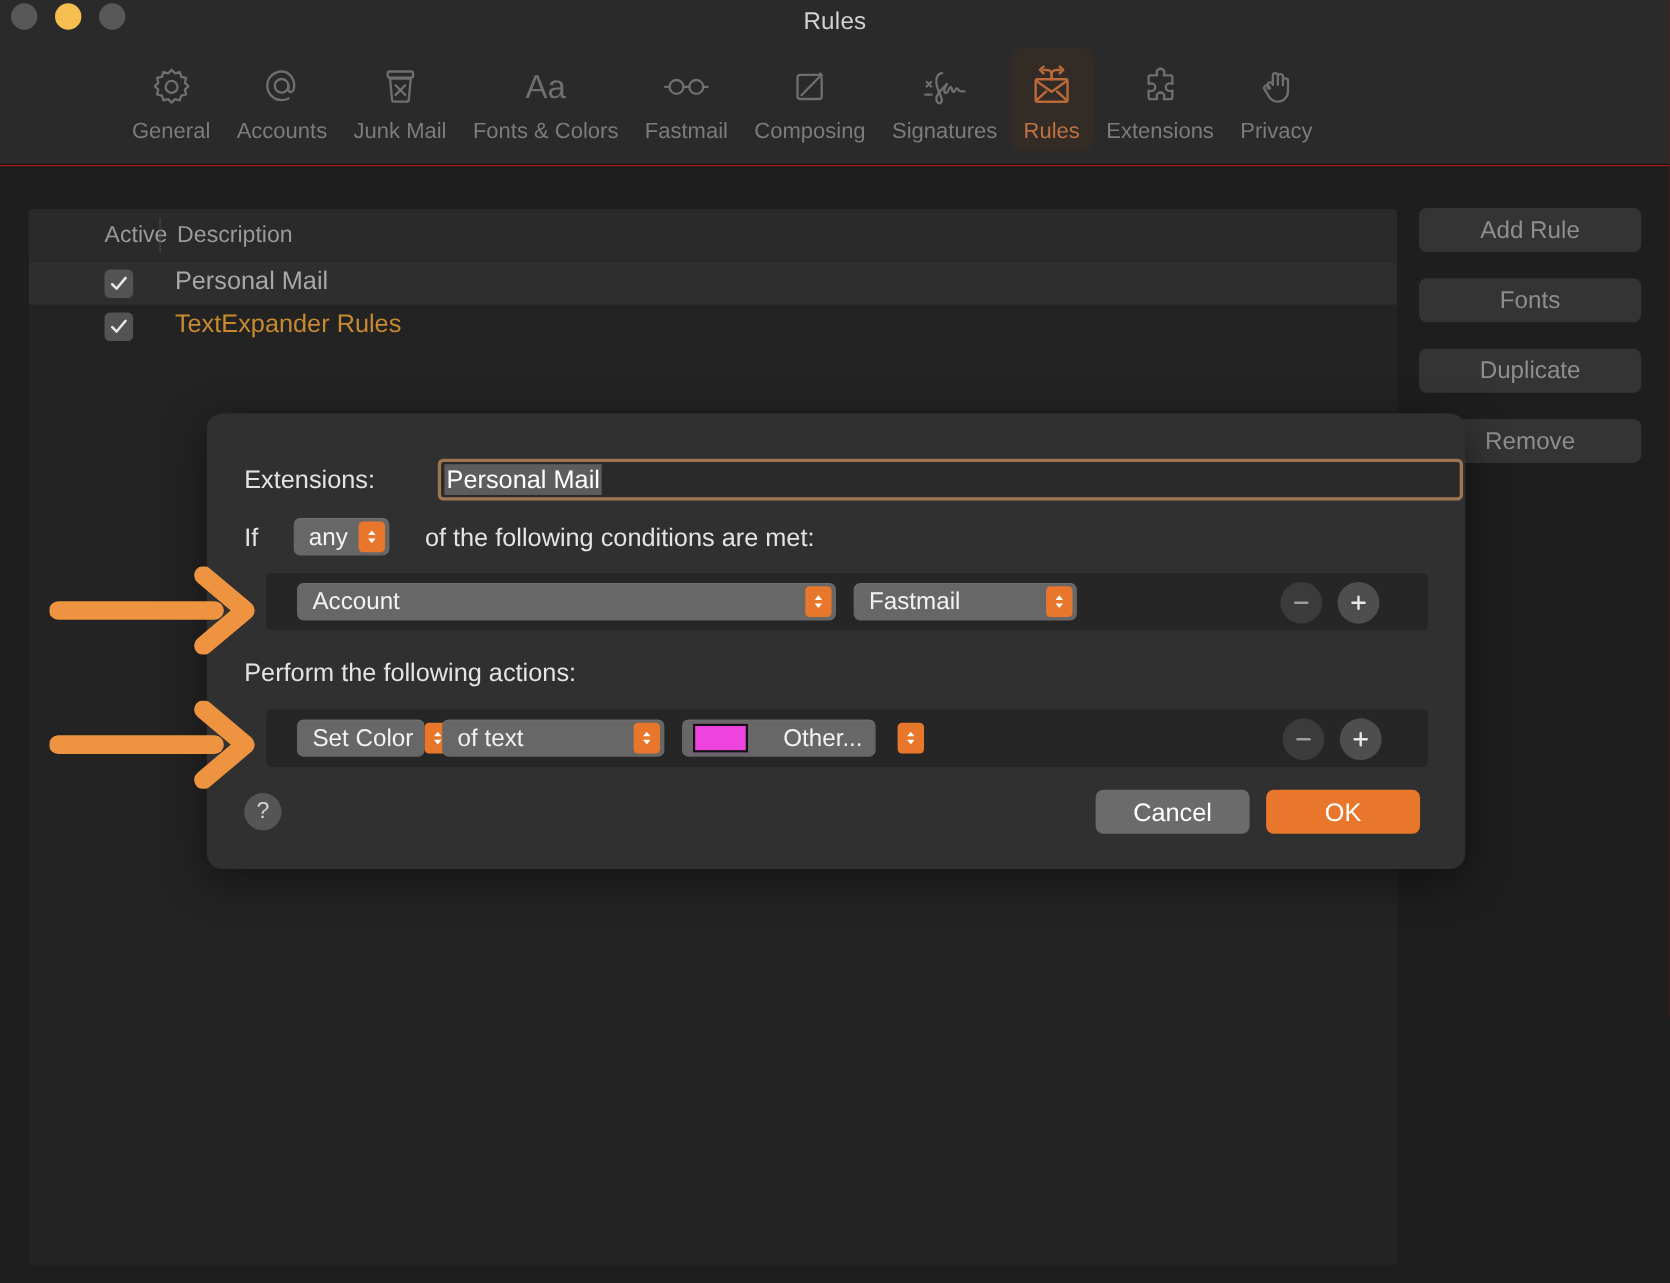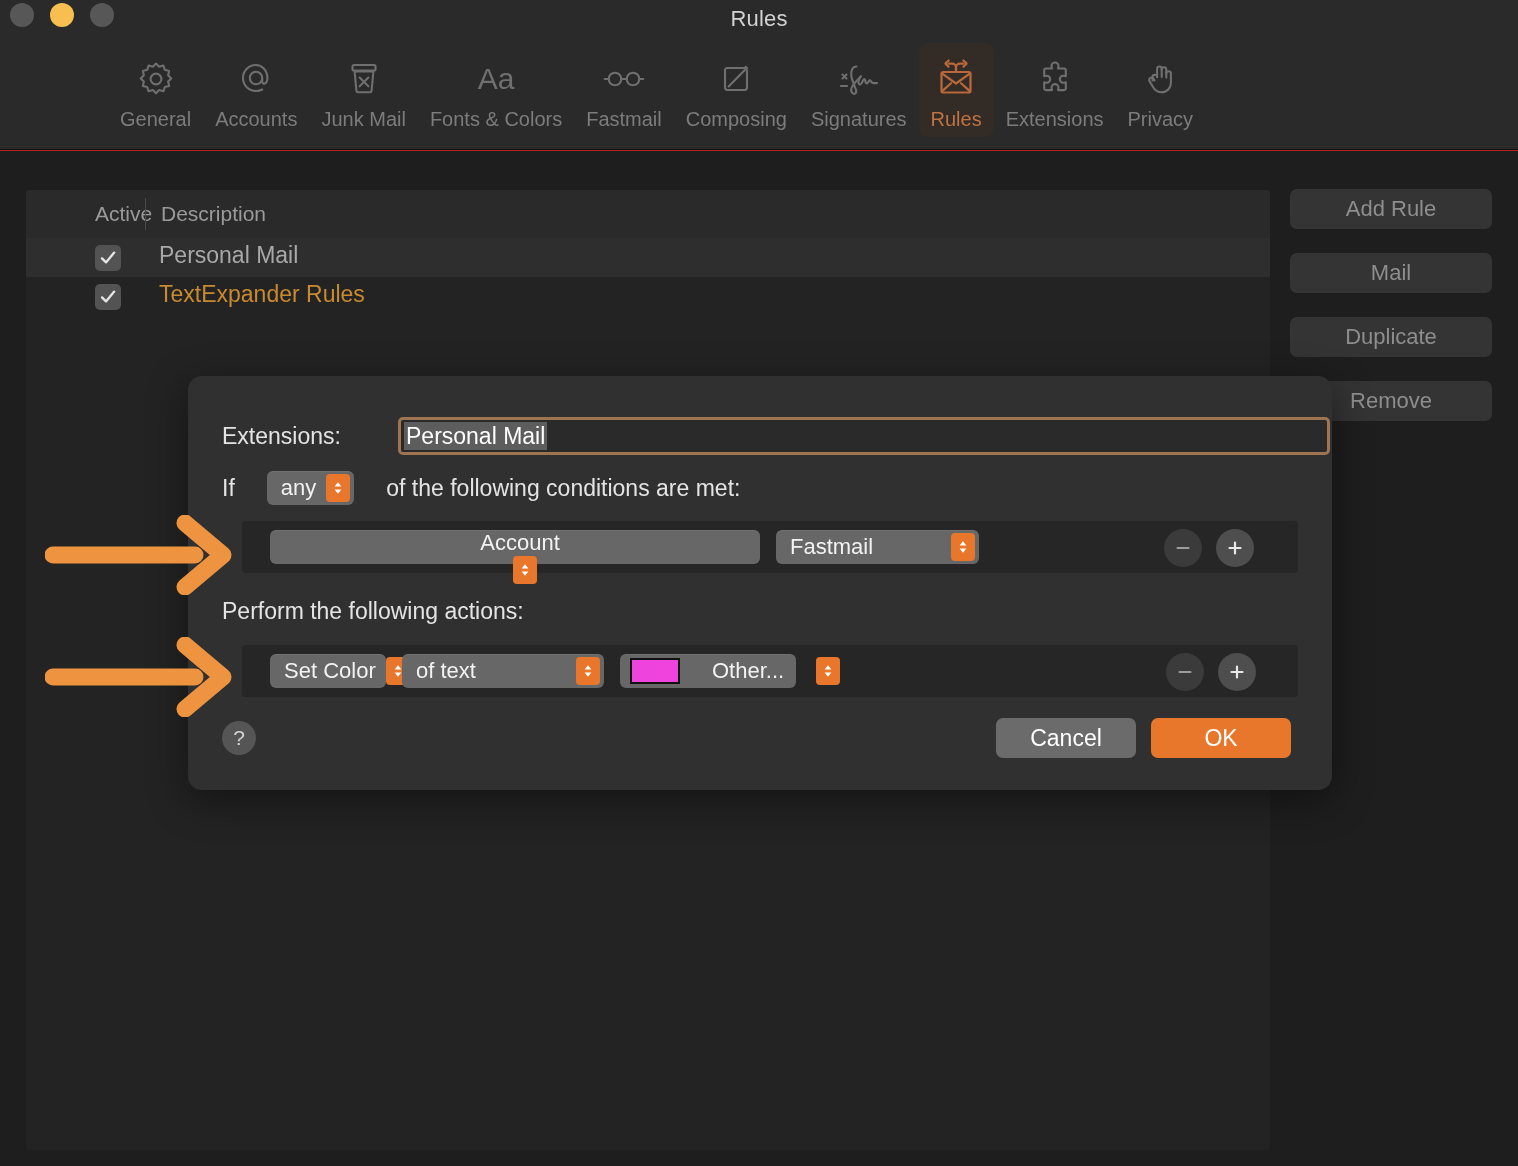--- a/index.html
+++ b/index.html
@@ -336,21 +336,21 @@
           <svg width="20" height="20" viewBox="0 0 20 20">
             <path d="M4 10.4 L8 14.4 L16.2 4.6" fill="none" stroke="#e6e6e6" stroke-width="2.3" stroke-linecap="round" stroke-linejoin="round"></path>
           </svg>
         </div>
         <div class="rdesc c-orange">TextExpander Rules</div>
       </div>
     </div>
 
     <div class="sidebtns">
       <button class="sbtn">Add Rule</button>
-      <button class="sbtn">Mail</button>
+      <button class="sbtn">Fonts</button>
       <button class="sbtn">Duplicate</button>
       <button class="sbtn">Remove</button>
     </div>
 
   </div>
 
   <div class="sheet">
 
     <div class="row-desc">
       <div class="lbl-desc">Extensions:</div>
@@ -368,21 +368,21 @@
             <path d="M7 4.2 L10.4 8.4 L3.6 8.4 Z" fill="#fff"></path>
             <path d="M7 15.8 L10.4 11.6 L3.6 11.6 Z" fill="#fff"></path>
           </svg>
         </span>
       </span>
       <span class="if-text">of the following conditions are met:</span>
     </div>
 
     <div class="cond-box">
       <div class="in-row">
-        <span class="pop wide" style="width:490px;flex-direction:column;">
+        <span class="pop wide" style="width:490px;">
           <span class="plabel">Account</span>
           <span class="stepper">
             <svg width="14" height="20" viewBox="0 0 14 20">
               <path d="M7 4.2 L10.4 8.4 L3.6 8.4 Z" fill="#fff"></path>
               <path d="M7 15.8 L10.4 11.6 L3.6 11.6 Z" fill="#fff"></path>
             </svg>
           </span>
         </span>
         <span class="pop wide" style="width:203px;">
           <span class="plabel">Fastmail</span>

